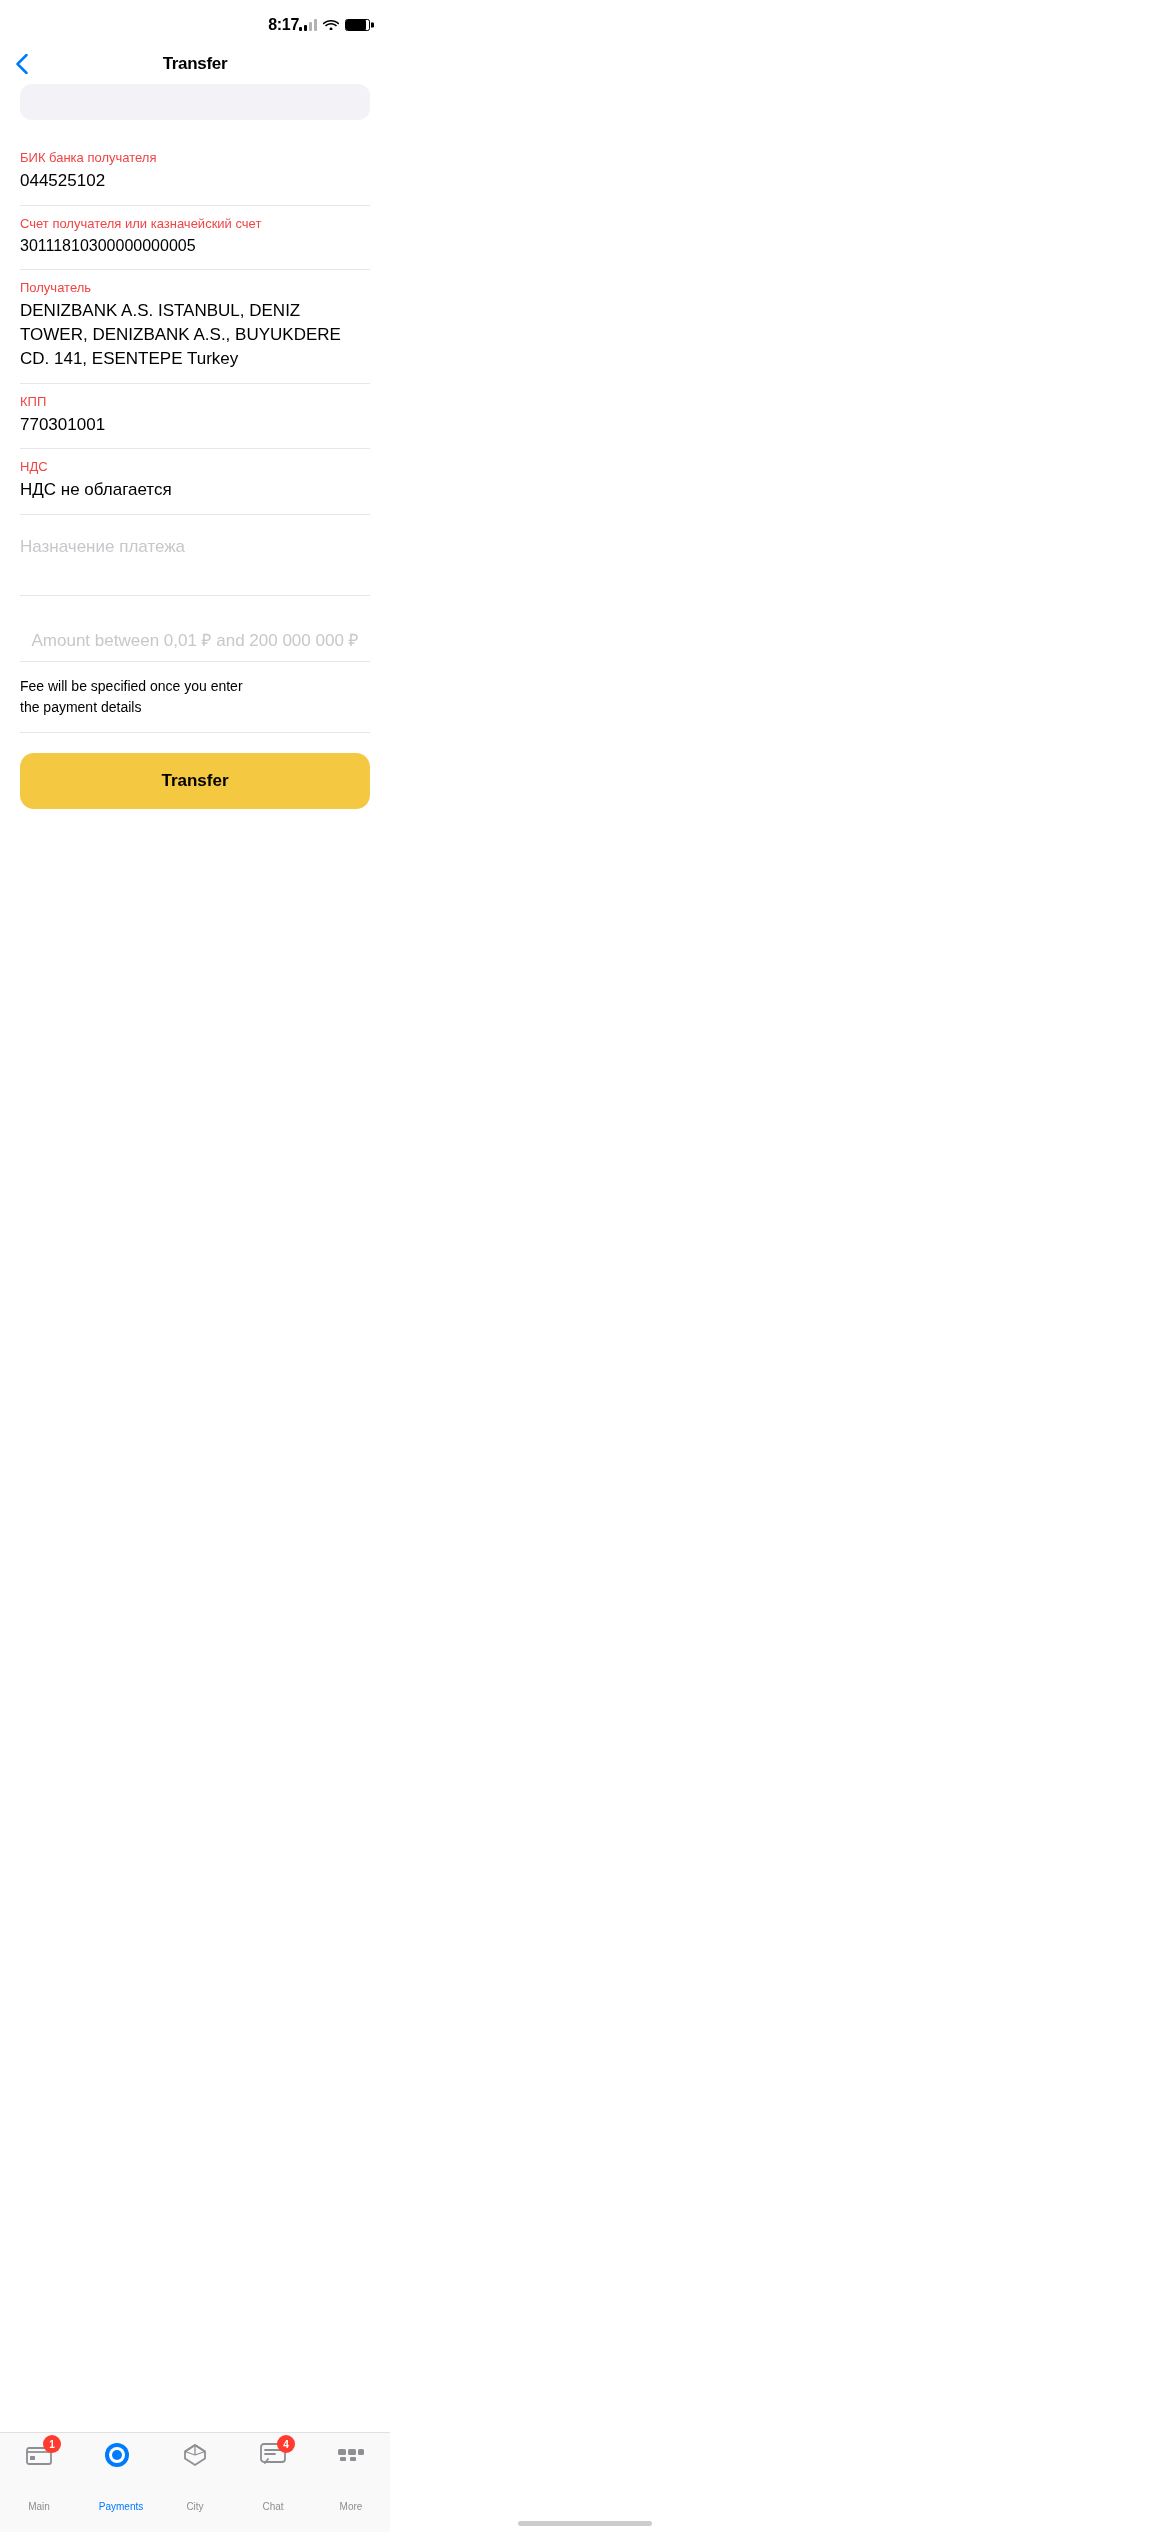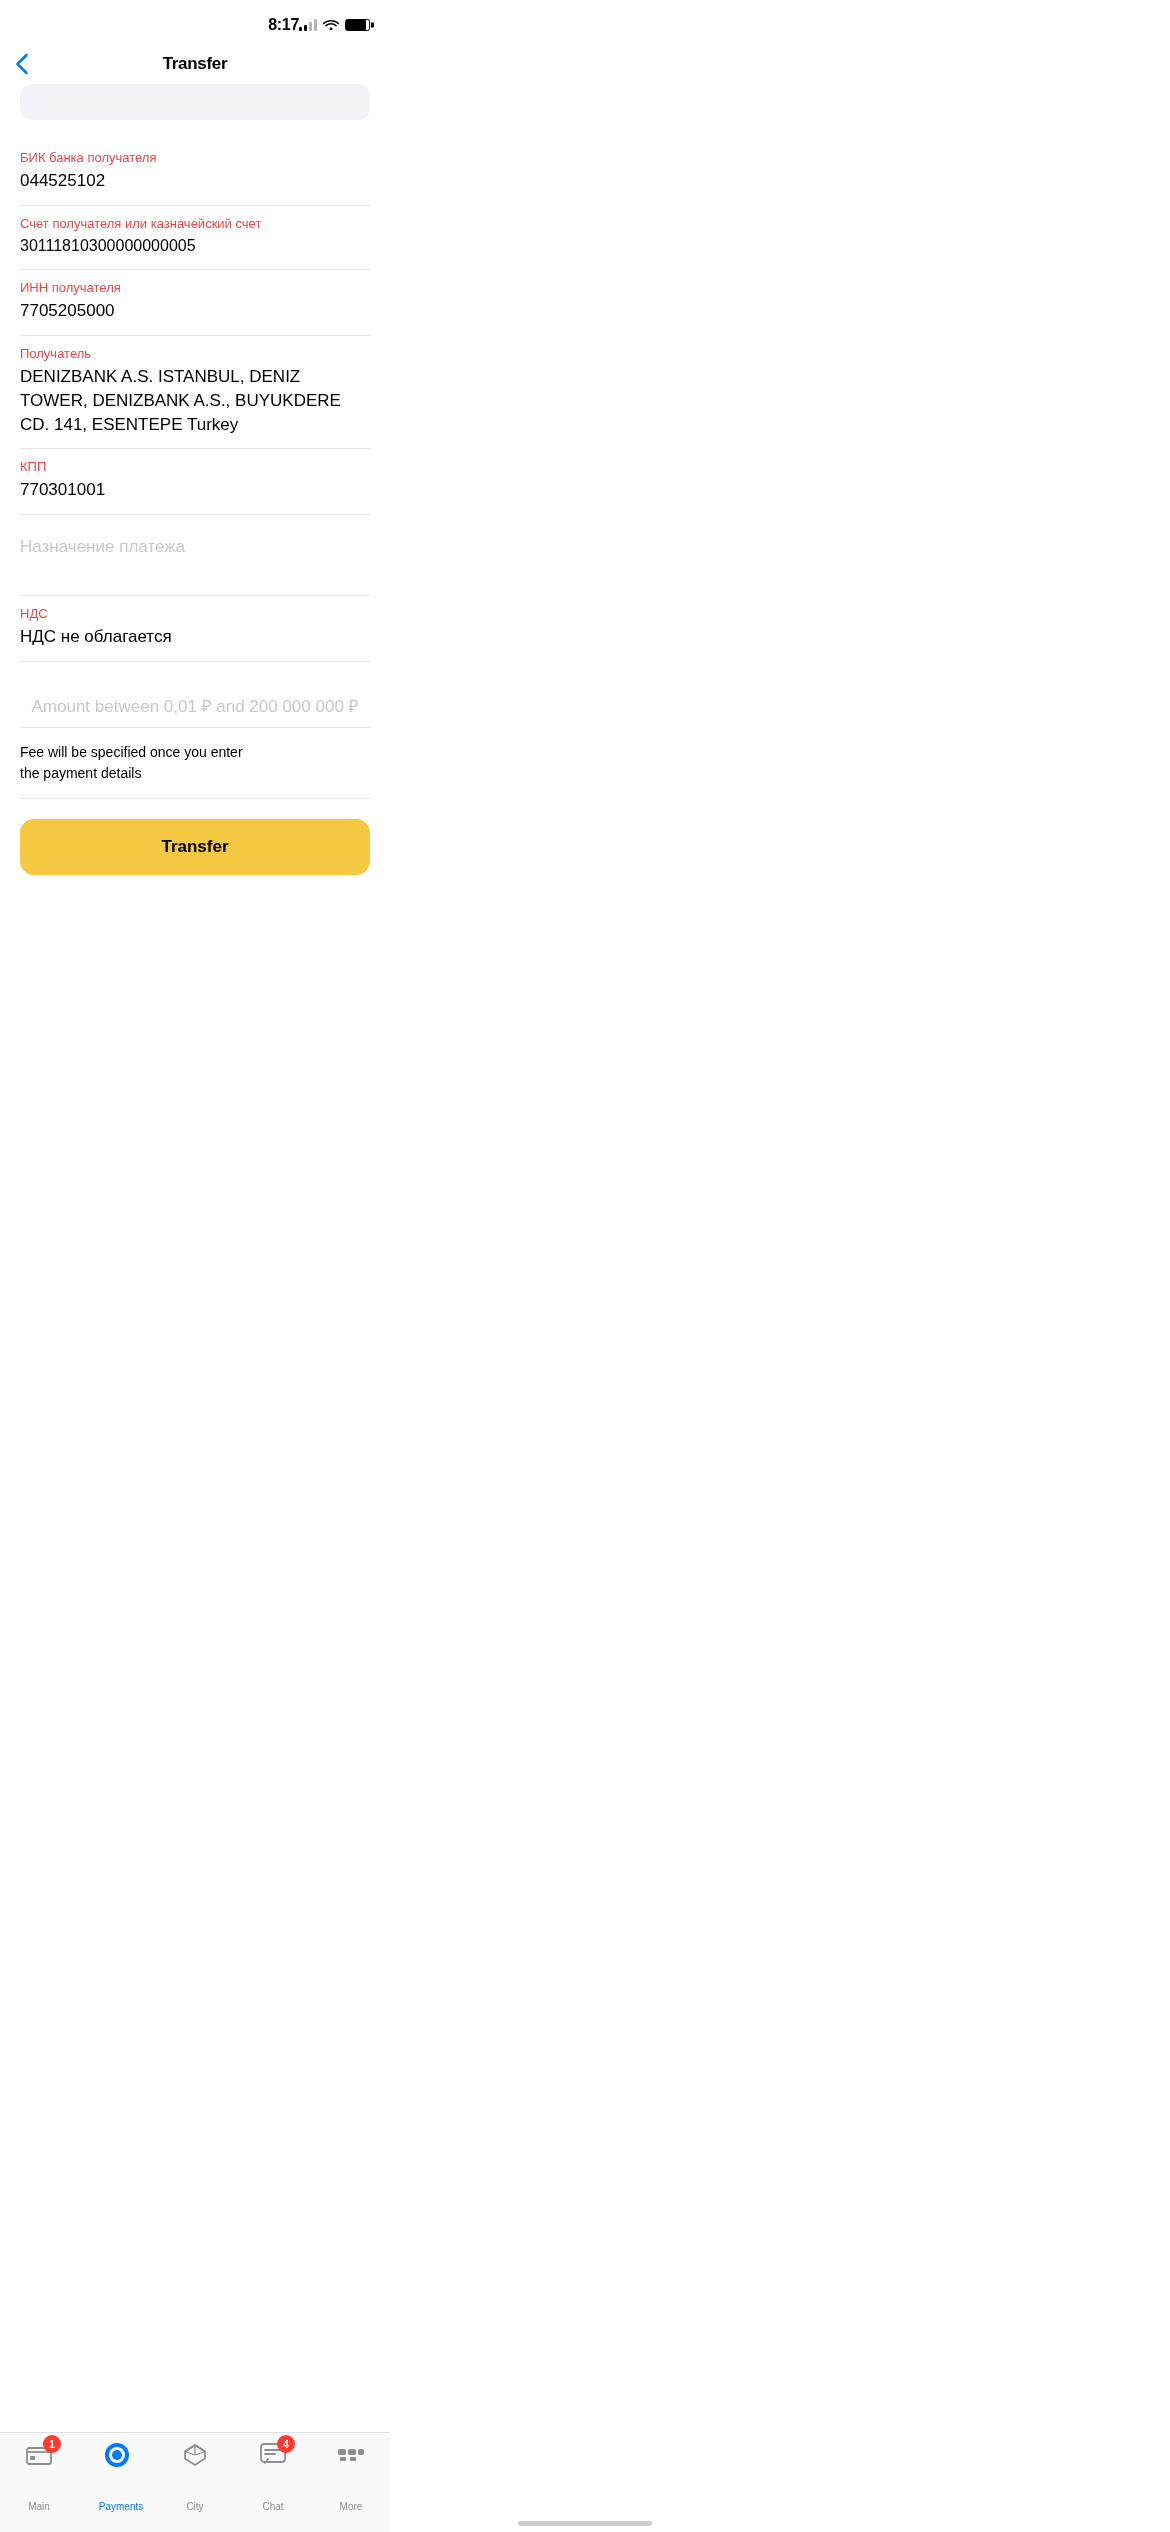--- a/index.html
+++ b/index.html
@@ -309,46 +309,42 @@
       <div class="field-value">044525102</div>
     </div>
 
     
     <div class="field-group">
       <div class="field-label">Счет получателя или казначейский счет</div>
       <div class="field-value" style="font-size:16px; word-break:break-all;">30111810300000000005</div>
     </div>
 
     
-    <div class="field-group">
-      <div class="field-label">ИНН получателя</div>
-      <div class="field-value">7705205000</div>
-    </div>
 
     
     <div class="field-group">
       <div class="field-label">Получатель</div>
       <div class="field-value">DENIZBANK A.S. ISTANBUL, DENIZ TOWER, DENIZBANK A.S., BUYUKDERE CD. 141, ESENTEPE Turkey</div>
     </div>
 
     
     <div class="field-group">
       <div class="field-label">КПП</div>
       <div class="field-value">770301001</div>
     </div>
 
     
-    <div class="field-group" style="padding: 14px 0 30px;">
-      <div class="field-placeholder">Назначение платежа</div>
-    </div>
-
-    
     <div class="field-group">
       <div class="field-label">НДС</div>
       <div class="field-value">НДС не облагается</div>
+    </div>
+
+    
+    <div class="field-group" style="padding: 14px 0 30px;">
+      <div class="field-placeholder">Назначение платежа</div>
     </div>
 
     
     <div class="amount-info">
       <div class="amount-text">Amount between 0,01 ₽ and 200 000 000 ₽</div>
     </div>
 
     
     <div class="fee-info">
       <div class="fee-text">Fee will be specified once you enter<br>the payment details</div>

